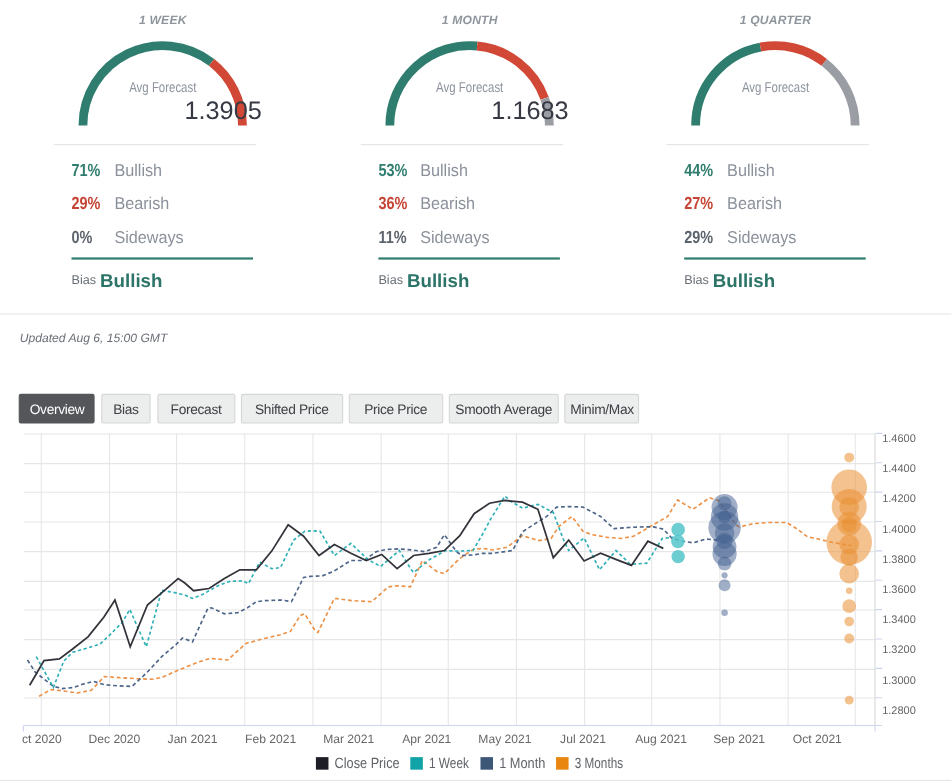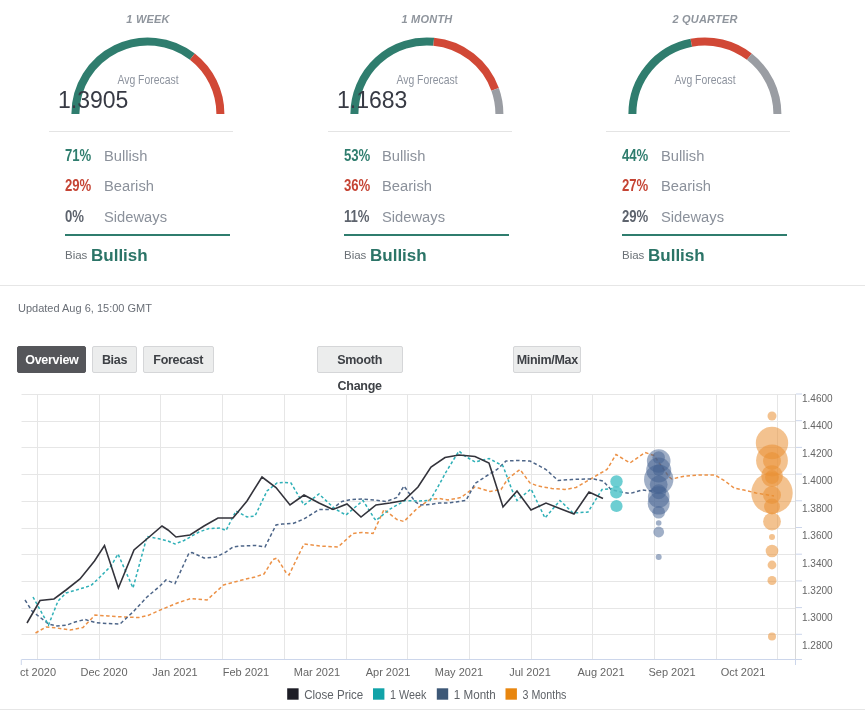--- a/index.html
+++ b/index.html
@@ -1,27 +1,27 @@
 <!DOCTYPE html>
 <html><head><meta charset="utf-8"><style>
 * { margin:0; padding:0; box-sizing:border-box; }
 body { font-family:"Liberation Sans",sans-serif; background:#fff; }
 #page { position:relative; width:865px; height:711px; background:#fff; overflow:hidden; }
 .gtitle { position:absolute; text-align:center; font-size:11px; font-weight:bold; font-style:italic; color:#8f959d; letter-spacing:.2px; }
 .gavg { position:absolute; text-align:center; font-size:13px; color:#8d939e; transform:scaleX(0.80); }
-.gval { position:absolute; text-align:left; font-size:23px; color:#373a44; }
+.gval { position:absolute; text-align:right; font-size:23px; color:#373a44; }
 .hline { position:absolute; height:1px; background:#e4e4e4; }
 .pct { position:absolute; font-size:16px; font-weight:bold; transform:scaleX(0.82); transform-origin:0 50%; }
 .plab { position:absolute; font-size:15.5px; color:#8b919b; transform:scaleX(0.95); transform-origin:0 50%; }
 .tealline { position:absolute; height:2px; background:#2f7d6e; }
 .bias { position:absolute; font-size:11.5px; color:#6a7076; }
 .biasval { position:absolute; font-size:17px; font-weight:bold; color:#2b7467; }
 .sep { position:absolute; left:0; width:865px; height:1px; background:#e6e6e6; }
-.updated { position:absolute; left:18px; top:301.5px; font-size:11px; color:#696e76; }
-.tab { position:absolute; top:346px; height:27px; line-height:26px; text-align:center; font-size:12.5px; font-weight:bold; letter-spacing:-0.3px; color:#3e4146; background:#eceded; border:1px solid #d5d6d8; border-radius:2px; }
+.updated { position:absolute; left:18px; top:301.5px; font-size:11px; color:#696e76;font-style:italic; }
+.tab { position:absolute; top:358px; height:27px; line-height:26px; text-align:center; font-size:12.5px; font-weight:normal; letter-spacing:-0.3px; color:#3e4146; background:#eceded; border:1px solid #d5d6d8; border-radius:2px; }
 .tab.active { background:#55565a; color:#fff; border-color:#55565a; }
 </style></head>
 <body>
 <div id="page">
 <svg width="865" height="290" style="position:absolute;left:0;top:0">
 <path d="M 75.40 114.00 A 72.5 72.5 0 0 1 192.34 56.71" stroke="#2f7d6e" stroke-width="8" fill="none"></path>
 <path d="M 192.34 56.71 A 72.5 72.5 0 0 1 220.40 114.00" stroke="#d14836" stroke-width="8" fill="none"></path>
 <path d="M 354.40 114.00 A 72.5 72.5 0 0 1 433.72 41.82" stroke="#2f7d6e" stroke-width="8" fill="none"></path>
 <path d="M 433.72 41.82 A 72.5 72.5 0 0 1 495.11 89.44" stroke="#d14836" stroke-width="8" fill="none"></path>
 <path d="M 495.11 89.44 A 72.5 72.5 0 0 1 499.40 114.00" stroke="#9a9da3" stroke-width="8" fill="none"></path>
@@ -48,38 +48,40 @@
 <div class="hline" style="left:328px;top:131px;width:184px"></div>
 <div class="pct" style="left:344px;top:146.5px;color:#2f7d6e">53%</div>
 <div class="plab" style="left:382px;top:146.5px">Bullish</div>
 <div class="pct" style="left:344px;top:177px;color:#c54434">36%</div>
 <div class="plab" style="left:382px;top:177px">Bearish</div>
 <div class="pct" style="left:344px;top:207.5px;color:#5d636d">11%</div>
 <div class="plab" style="left:382px;top:207.5px">Sideways</div>
 <div class="tealline" style="left:344px;top:234.4px;width:165.4px"></div>
 <div class="bias" style="left:344px;top:249px">Bias</div>
 <div class="biasval" style="left:370px;top:246px">Bullish</div>
-<div class="gtitle" style="left:615px;top:13px;width:180px">2 QUARTER</div>
+<div class="gtitle" style="left:615px;top:13px;width:180px">1 QUARTER</div>
 <div class="gavg" style="left:615px;top:72px;width:180px">Avg Forecast</div>
 <div class="hline" style="left:606px;top:131px;width:184px"></div>
 <div class="pct" style="left:622px;top:146.5px;color:#2f7d6e">44%</div>
 <div class="plab" style="left:661px;top:146.5px">Bullish</div>
 <div class="pct" style="left:622px;top:177px;color:#c54434">27%</div>
 <div class="plab" style="left:661px;top:177px">Bearish</div>
 <div class="pct" style="left:622px;top:207.5px;color:#5d636d">29%</div>
 <div class="plab" style="left:661px;top:207.5px">Sideways</div>
 <div class="tealline" style="left:622px;top:234.4px;width:165.4px"></div>
 <div class="bias" style="left:622px;top:249px">Bias</div>
 <div class="biasval" style="left:648px;top:246px">Bullish</div>
 <div class="sep" style="top:285px"></div>
 <div class="updated">Updated Aug 6, 15:00 GMT</div>
 <div class="tab active" style="left:17.3px;width:69.2px">Overview</div>
 <div class="tab" style="left:91.6px;width:45.8px">Bias</div>
 <div class="tab" style="left:142.5px;width:71.4px">Forecast</div>
-<div class="tab" style="left:316.7px;width:85.9px">Smooth Change</div>
+<div class="tab" style="left:219.0px;width:92.6px">Shifted Price</div>
+<div class="tab" style="left:316.7px;width:85.9px">Price Price</div>
+<div class="tab" style="left:407.7px;width:100.5px">Smooth Average</div>
 <div class="tab" style="left:513.3px;width:68px">Minim/Max</div>
 <svg width="865" height="326" viewBox="0 385 865 326" style="position:absolute;left:0;top:385px">
 <line x1="21.5" y1="394.5" x2="796" y2="394.5" stroke="#e6e6e6" stroke-width="1"></line>
 <line x1="21.5" y1="421.5" x2="796" y2="421.5" stroke="#e6e6e6" stroke-width="1"></line>
 <line x1="21.5" y1="447.5" x2="796" y2="447.5" stroke="#e6e6e6" stroke-width="1"></line>
 <line x1="21.5" y1="474.5" x2="796" y2="474.5" stroke="#e6e6e6" stroke-width="1"></line>
 <line x1="21.5" y1="501.5" x2="796" y2="501.5" stroke="#e6e6e6" stroke-width="1"></line>
 <line x1="21.5" y1="528.5" x2="796" y2="528.5" stroke="#e6e6e6" stroke-width="1"></line>
 <line x1="21.5" y1="554.5" x2="796" y2="554.5" stroke="#e6e6e6" stroke-width="1"></line>
 <line x1="21.5" y1="581.5" x2="796" y2="581.5" stroke="#e6e6e6" stroke-width="1"></line>

